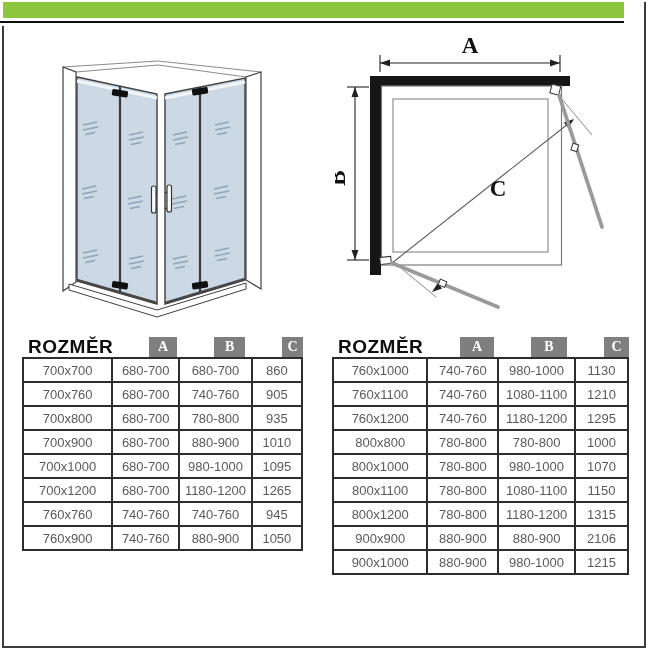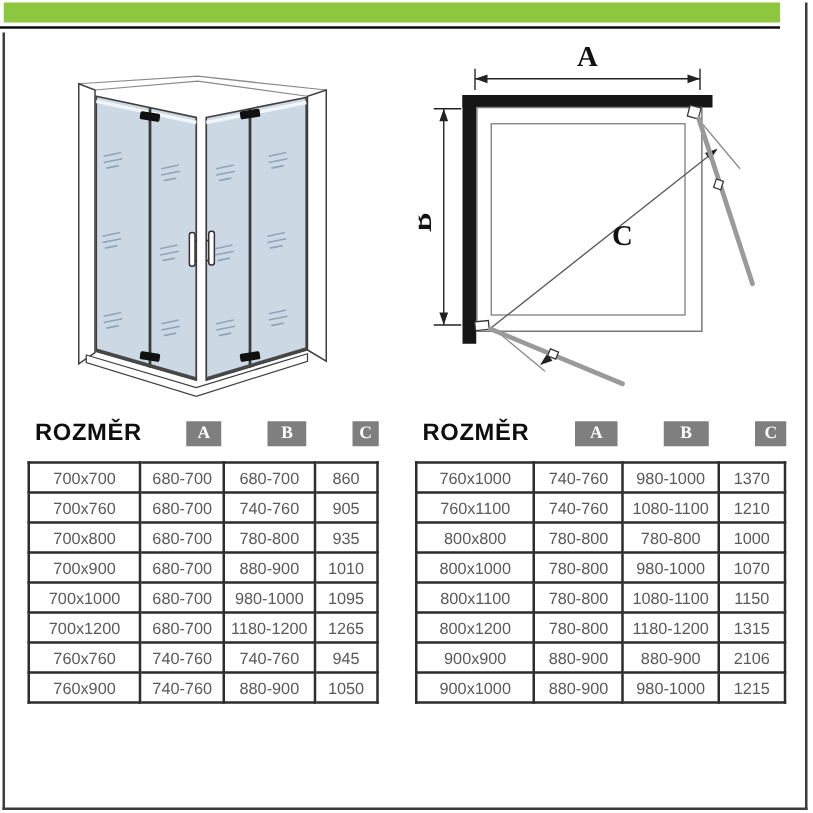--- a/index.html
+++ b/index.html
@@ -8,21 +8,21 @@
   .green-banner{position:absolute;left:3px;top:2px;width:621px;height:16px;background:var(--accent,#8dc63f);}
   .top-rule{position:absolute;left:0;top:21px;width:624px;height:2px;background:#0c0c0c;}
   .b-left{position:absolute;left:2px;top:26px;width:2px;height:622px;background:#3c3c3c;}
   .b-right{position:absolute;left:644px;top:2px;width:2px;height:646px;background:#3c3c3c;}
   .b-bottom{position:absolute;left:2px;top:646px;width:644px;height:2px;background:#3c3c3c;}
   svg.diag{position:absolute;}
   #iso{left:53px;top:58px;}
   #plan{left:335px;top:28px;}
 
   .tblock{position:absolute;top:337px;}
-  .thead{display:flex;height:20px;margin-bottom:12px;gap:35px;}
+  .thead{display:flex;height:20px;margin-bottom:0;gap:35px;}
   .ttl{width:32%;font-size:19px;font-weight:bold;color:#0e0e0e;line-height:20px;padding-left:6px;
        box-sizing:border-box;letter-spacing:.5px;}
   .hc{background:#7f7f7f;color:#fff;text-align:center;line-height:20px;
       font-family:"Liberation Serif",serif;font-weight:bold;font-size:14px;
       box-sizing:border-box;margin-left:2px;}
   .hc.a{width:calc(24% - 2px);} .hc.b{width:calc(26% - 2px);} .hc.c{width:calc(18% - 2px);}
   table.grid{border-collapse:collapse;width:100%;table-layout:fixed;}
   table.grid td{border:2px solid #2d2d2d;height:22px;text-align:center;vertical-align:middle;
       font-size:13px;color:#5a5a5a;padding:0;background:#fff;}
   .t-left{left:22px;width:281px;}
@@ -227,27 +227,33 @@
           <col style="width:32%">
           <col style="width:24%">
           <col style="width:26%">
           <col style="width:18%">
         </colgroup>
       <tbody>
           <tr>
             <td>760x1000</td>
             <td>740-760</td>
             <td>980-1000</td>
-            <td>1370</td>
+            <td>1130</td>
           </tr>
           <tr>
             <td>760x1100</td>
             <td>740-760</td>
             <td>1080-1100</td>
             <td>1210</td>
+          </tr>
+          <tr>
+            <td>760x1200</td>
+            <td>740-760</td>
+            <td>1180-1200</td>
+            <td>1295</td>
           </tr>
           <tr>
             <td>800x800</td>
             <td>780-800</td>
             <td>780-800</td>
             <td>1000</td>
           </tr>
           <tr>
             <td>800x1000</td>
             <td>780-800</td>

